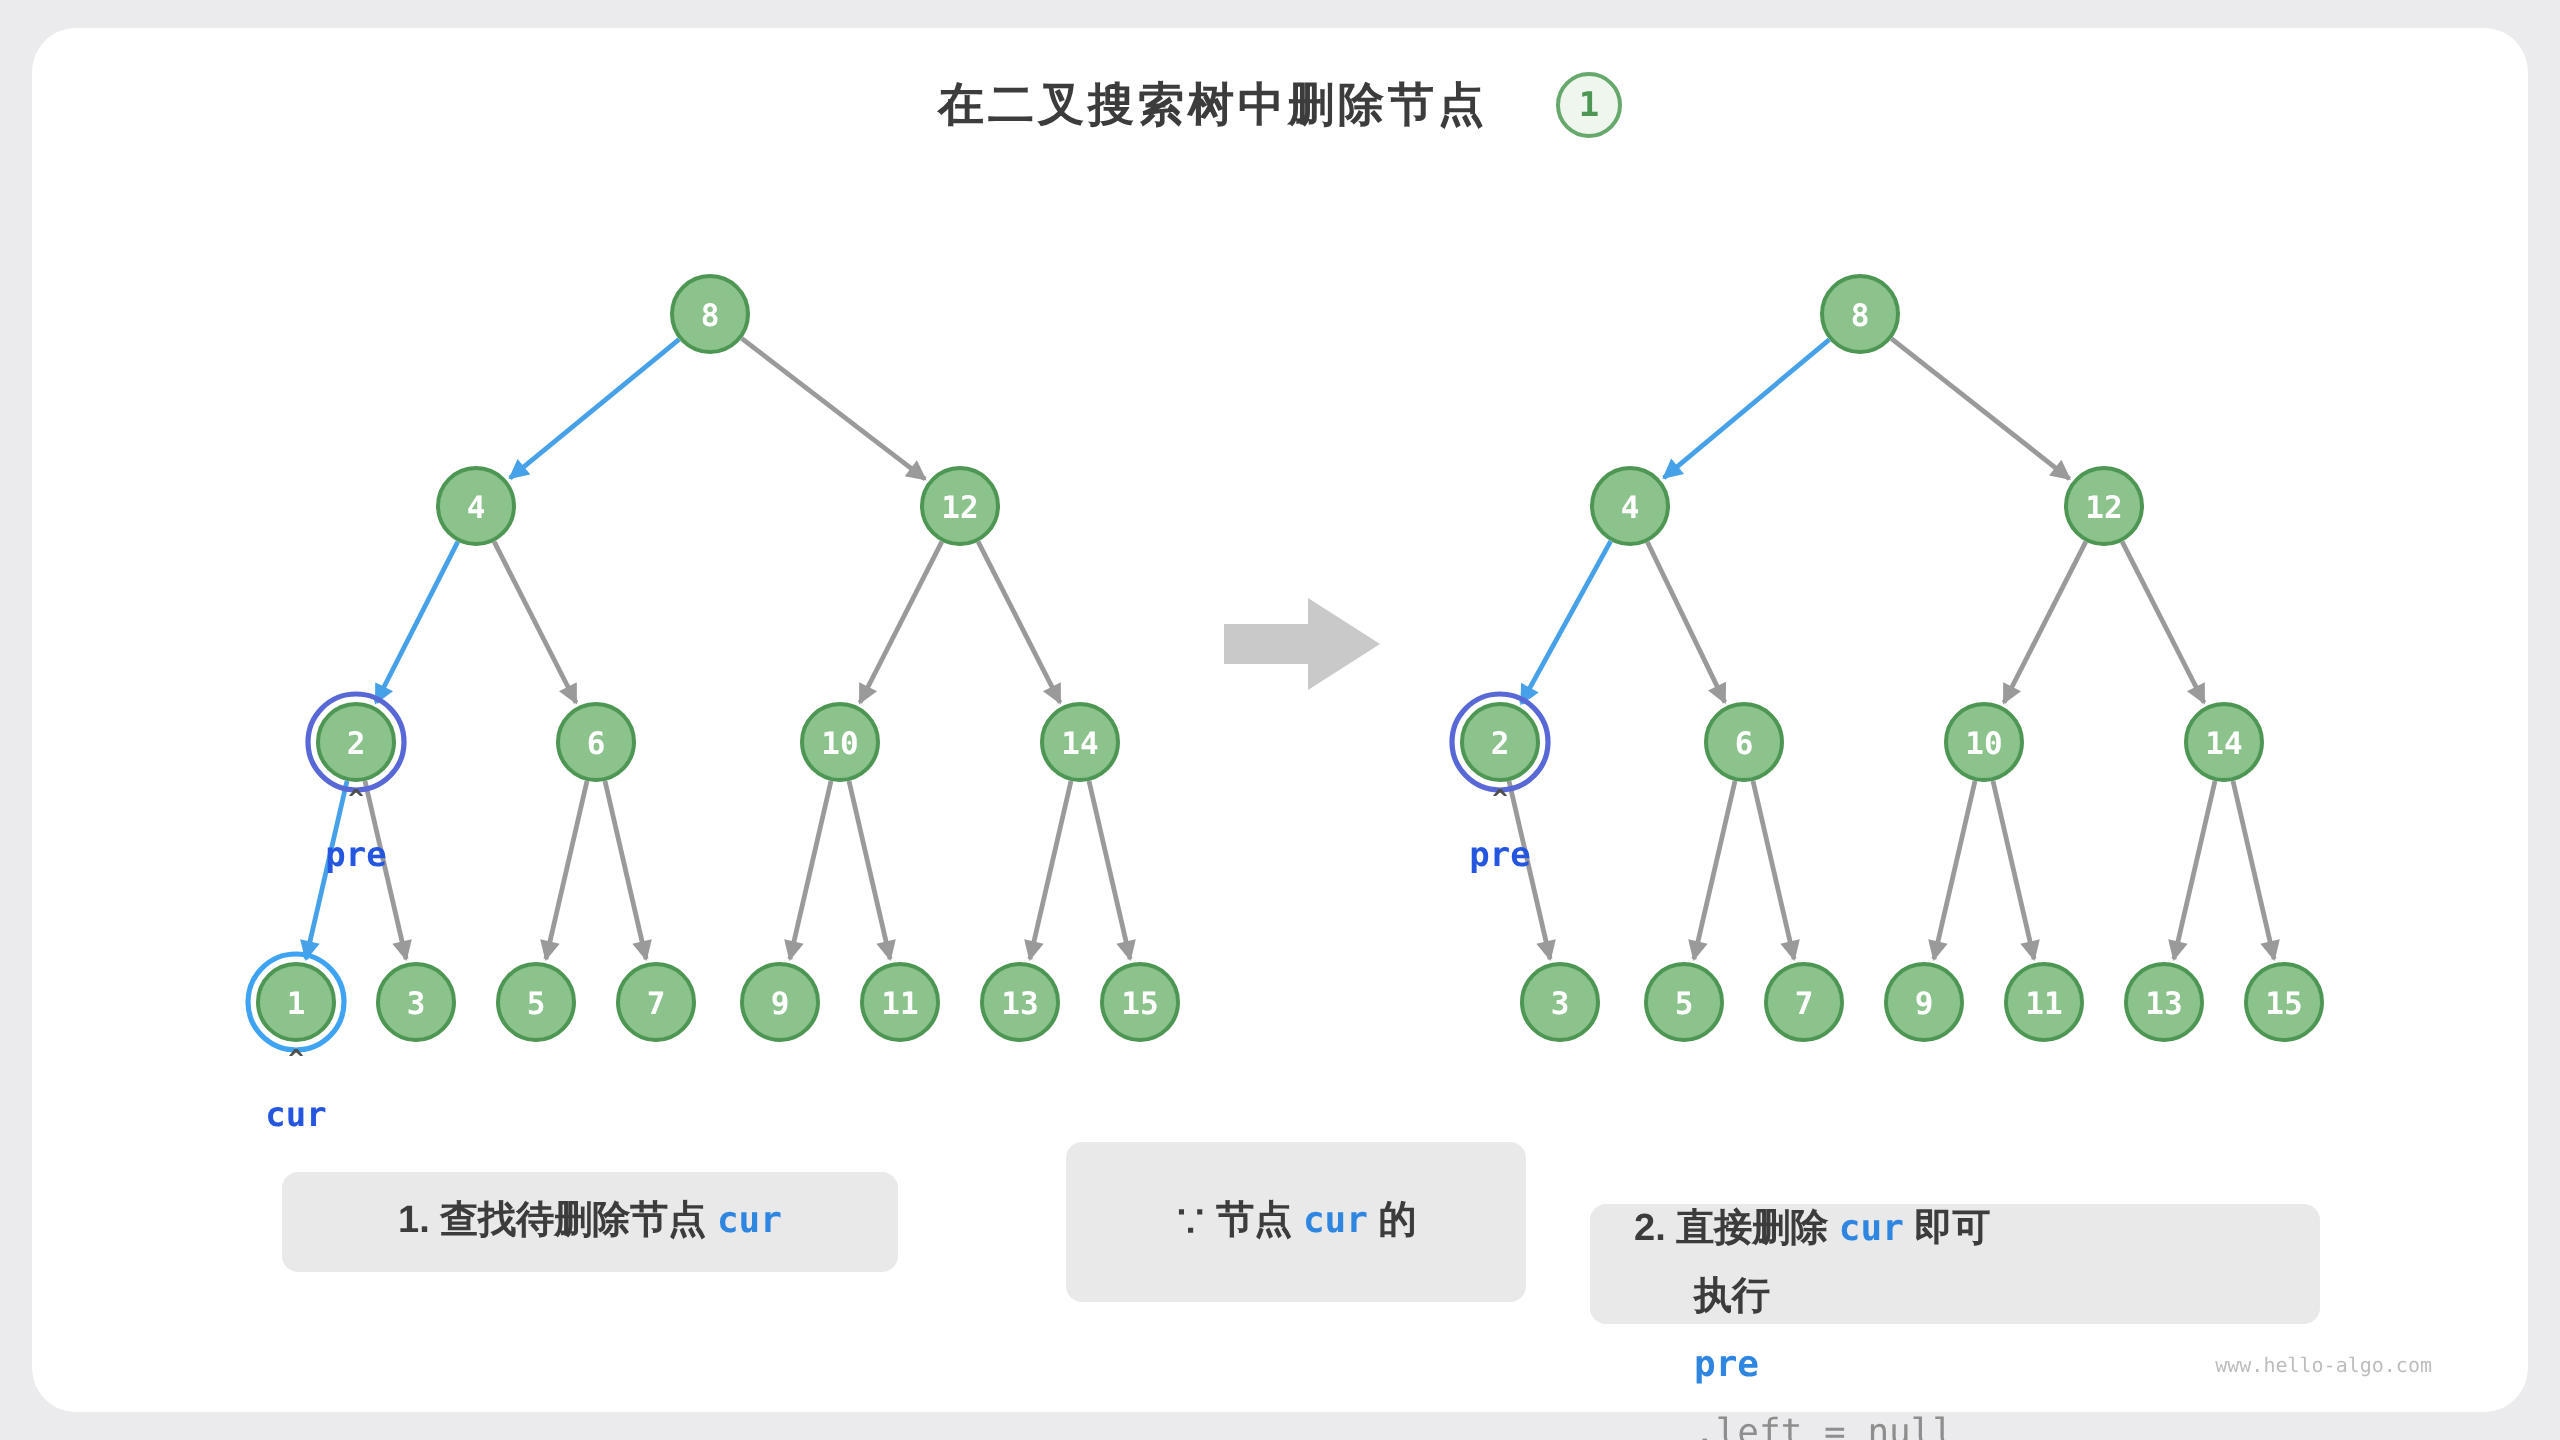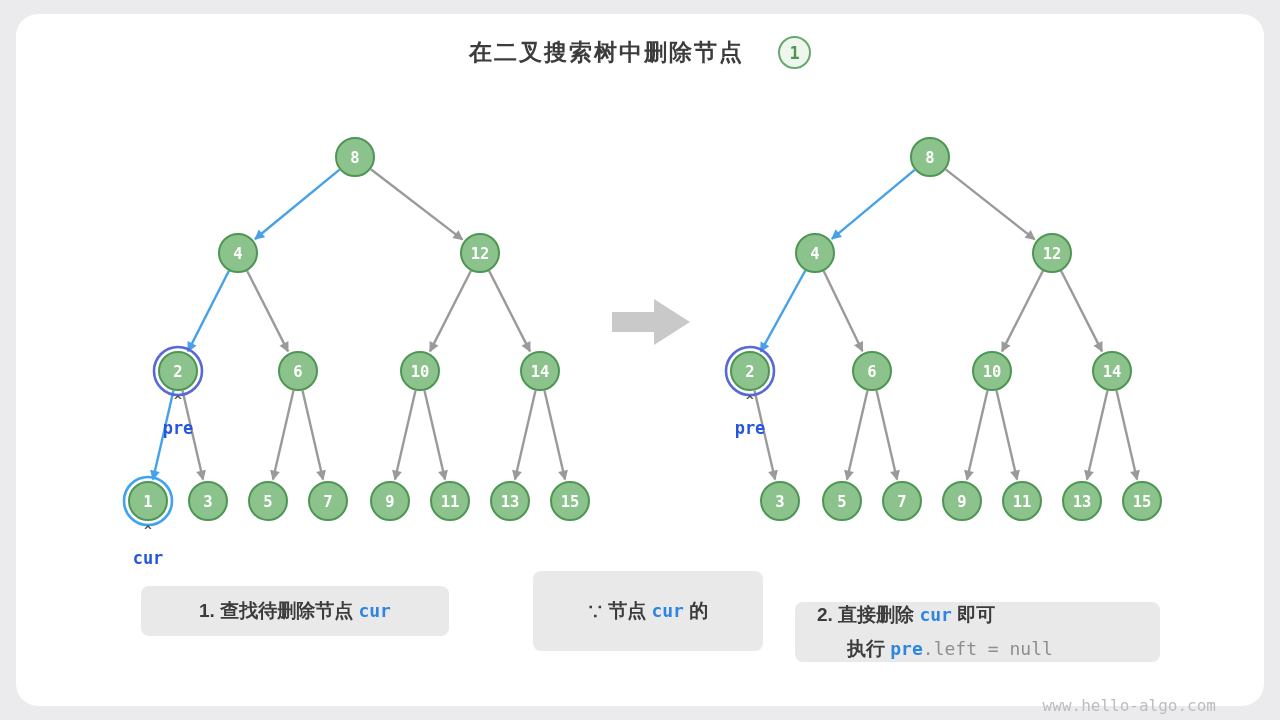--- a/index.html
+++ b/index.html
@@ -56,23 +56,23 @@
   .caption.align-left { padding-left:22px; }
   .cap-line { display:flex; align-items:baseline; height:34px; line-height:34px; }
   .caption.align-center .cap-line { justify-content:center; }
   .seg-dark { font-weight:700; color:var(--text-dark,#3c3c3c); font-size:19px; white-space:pre; }
   .seg-blue-mono { font-family:"DejaVu Sans Mono",monospace; font-weight:700; color:var(--code-blue,#2e86e0); font-size:18px; white-space:pre; }
   .seg-dark-mono { font-family:"DejaVu Sans Mono",monospace; font-weight:500; color:var(--text-dark,#3c3c3c); font-size:18px; white-space:pre; }
   .seg-dark-mono-bold { font-family:"DejaVu Sans Mono",monospace; font-weight:800; color:#222222; font-size:18px; white-space:pre; }
   .seg-gray-mono { font-family:"DejaVu Sans Mono",monospace; font-weight:500; color:var(--mono-gray,#8e8e8e); font-size:18px; white-space:pre; }
 
   .watermark {
-    position:absolute; top:696px; right:64px;
-    font-family:"DejaVu Sans Mono", monospace;
-    font-size:16px; color:var(--watermark-color,#bdbdbd);
+    position:absolute; top:678px; right:64px;
+    font-family:"DejaVu Sans Mono", monospace;
+    font-size:10px; color:var(--watermark-color,#bdbdbd);
   }
 </style>
 </head>
 <body>
 
 <div id="canvas"></div>
 
 <svg id="scene" width="1280" height="720" viewBox="0 0 1280 720">
   <defs>
     <marker id="arrow-gray" viewBox="0 0 12 12" refX="10" refY="6" markerWidth="12" markerHeight="12" markerUnits="userSpaceOnUse" orient="auto">
@@ -201,21 +201,21 @@
         <span class="seg-blue-mono">cur</span>
         <span class="seg-dark"> 的</span>
       </div>
     </div>
     <div class="caption align-left" style="left: 795px; top: 557px; width: 365px; height: 60px; margin-top: 45px;">
       <div class="cap-line">
         <span class="seg-dark">2. 直接删除 </span>
         <span class="seg-blue-mono">cur</span>
         <span class="seg-dark"> 即可</span>
       </div>
-      <div class="cap-line" style="padding-left: 30px;">
+      <div class="cap-line" style="padding-left: 30px; flex-direction: column;">
         <span class="seg-dark">执行 </span>
         <span class="seg-blue-mono">pre</span>
         <span class="seg-gray-mono">.left = null</span>
       </div>
     </div>
   </div>
 
 <div class="watermark">www.hello-algo.com</div>
 
 </body></html>

